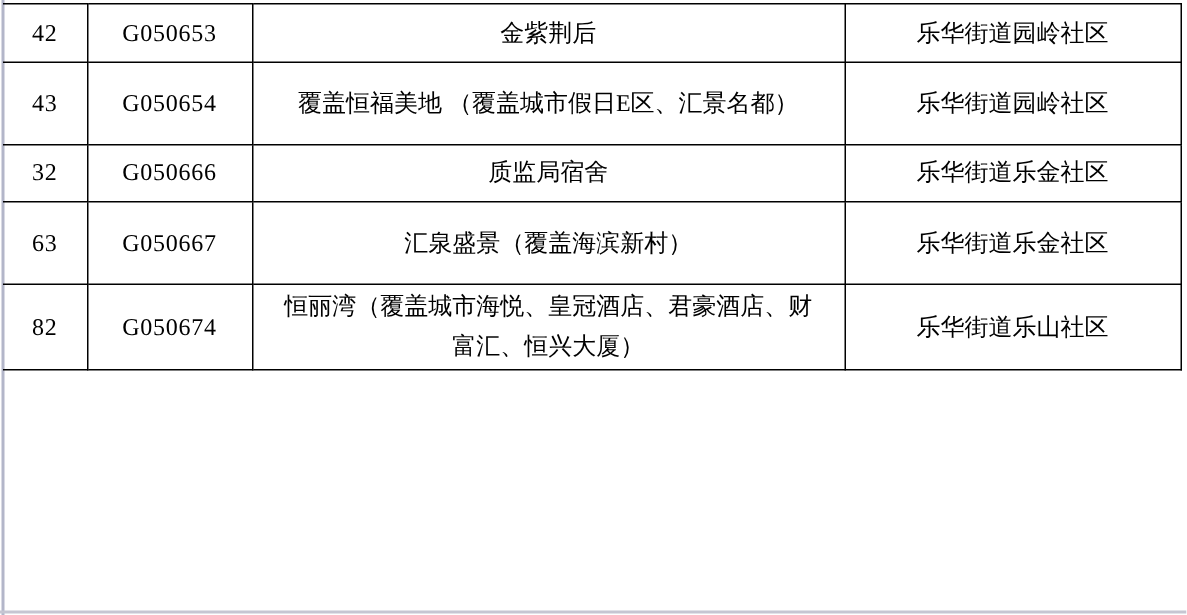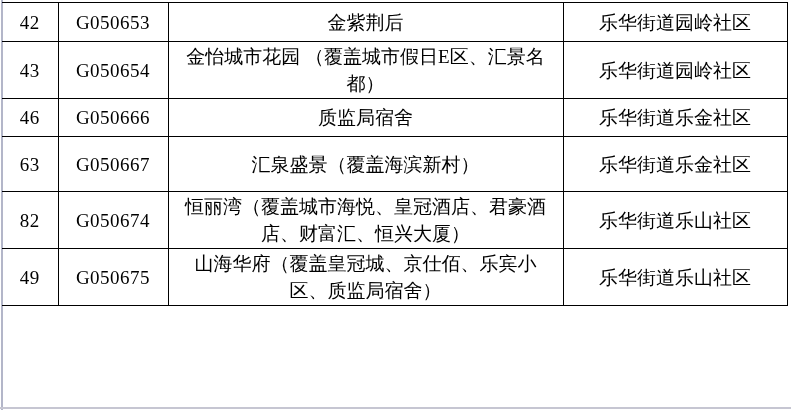--- a/index.html
+++ b/index.html
@@ -40,21 +40,21 @@
     left: 2px;
     top: 2px;
     width: 785px;
     border-collapse: collapse;
     table-layout: fixed;
   }
   table.doc-table td {
     border: 1.5px solid #000000;
     text-align: center;
     vertical-align: middle;
-    font-size: 19px;
+    font-size: 16px;
     line-height: 27px;
     padding: 1px 16px;
     box-sizing: border-box;
     overflow: hidden;
   }
   
   table.doc-table td:first-child { border-left: none; }
 
   table.doc-table tr:nth-child(1) td { height: 39px; }
   table.doc-table tr:nth-child(2) td { height: 55px; }
@@ -84,44 +84,38 @@
     <tbody id="table-body">
         <tr>
           <td class="cell-num">42</td>
           <td class="cell-code">G050653</td>
           <td class="cell-name">金紫荆后</td>
           <td class="cell-community">乐华街道园岭社区</td>
         </tr>
         <tr>
           <td class="cell-num">43</td>
           <td class="cell-code">G050654</td>
-          <td class="cell-name">金怡城市花园 （覆盖城市假日E区、汇景名都）</td>
+          <td class="cell-name">覆盖恒福美地 （覆盖城市假日E区、汇景名都）</td>
           <td class="cell-community">乐华街道园岭社区</td>
         </tr>
         <tr>
-          <td class="cell-num">46</td>
+          <td class="cell-num">32</td>
           <td class="cell-code">G050666</td>
           <td class="cell-name">质监局宿舍</td>
           <td class="cell-community">乐华街道乐金社区</td>
         </tr>
         <tr>
           <td class="cell-num">63</td>
           <td class="cell-code">G050667</td>
           <td class="cell-name">汇泉盛景（覆盖海滨新村）</td>
           <td class="cell-community">乐华街道乐金社区</td>
         </tr>
         <tr>
           <td class="cell-num">82</td>
           <td class="cell-code">G050674</td>
           <td class="cell-name">恒丽湾（覆盖城市海悦、皇冠酒店、君豪酒店、财富汇、恒兴大厦）</td>
           <td class="cell-community">乐华街道乐山社区</td>
         </tr>
-        <tr>
-          <td class="cell-num">49</td>
-          <td class="cell-code">G050675</td>
-          <td class="cell-name">山海华府（覆盖皇冠城、京仕佰、乐宾小区、质监局宿舍）</td>
-          <td class="cell-community">乐华街道乐山社区</td>
-        </tr>
       </tbody>
   </table>
 
   <div class="edge-bottom"></div>
 </div>
 
 </body></html>

